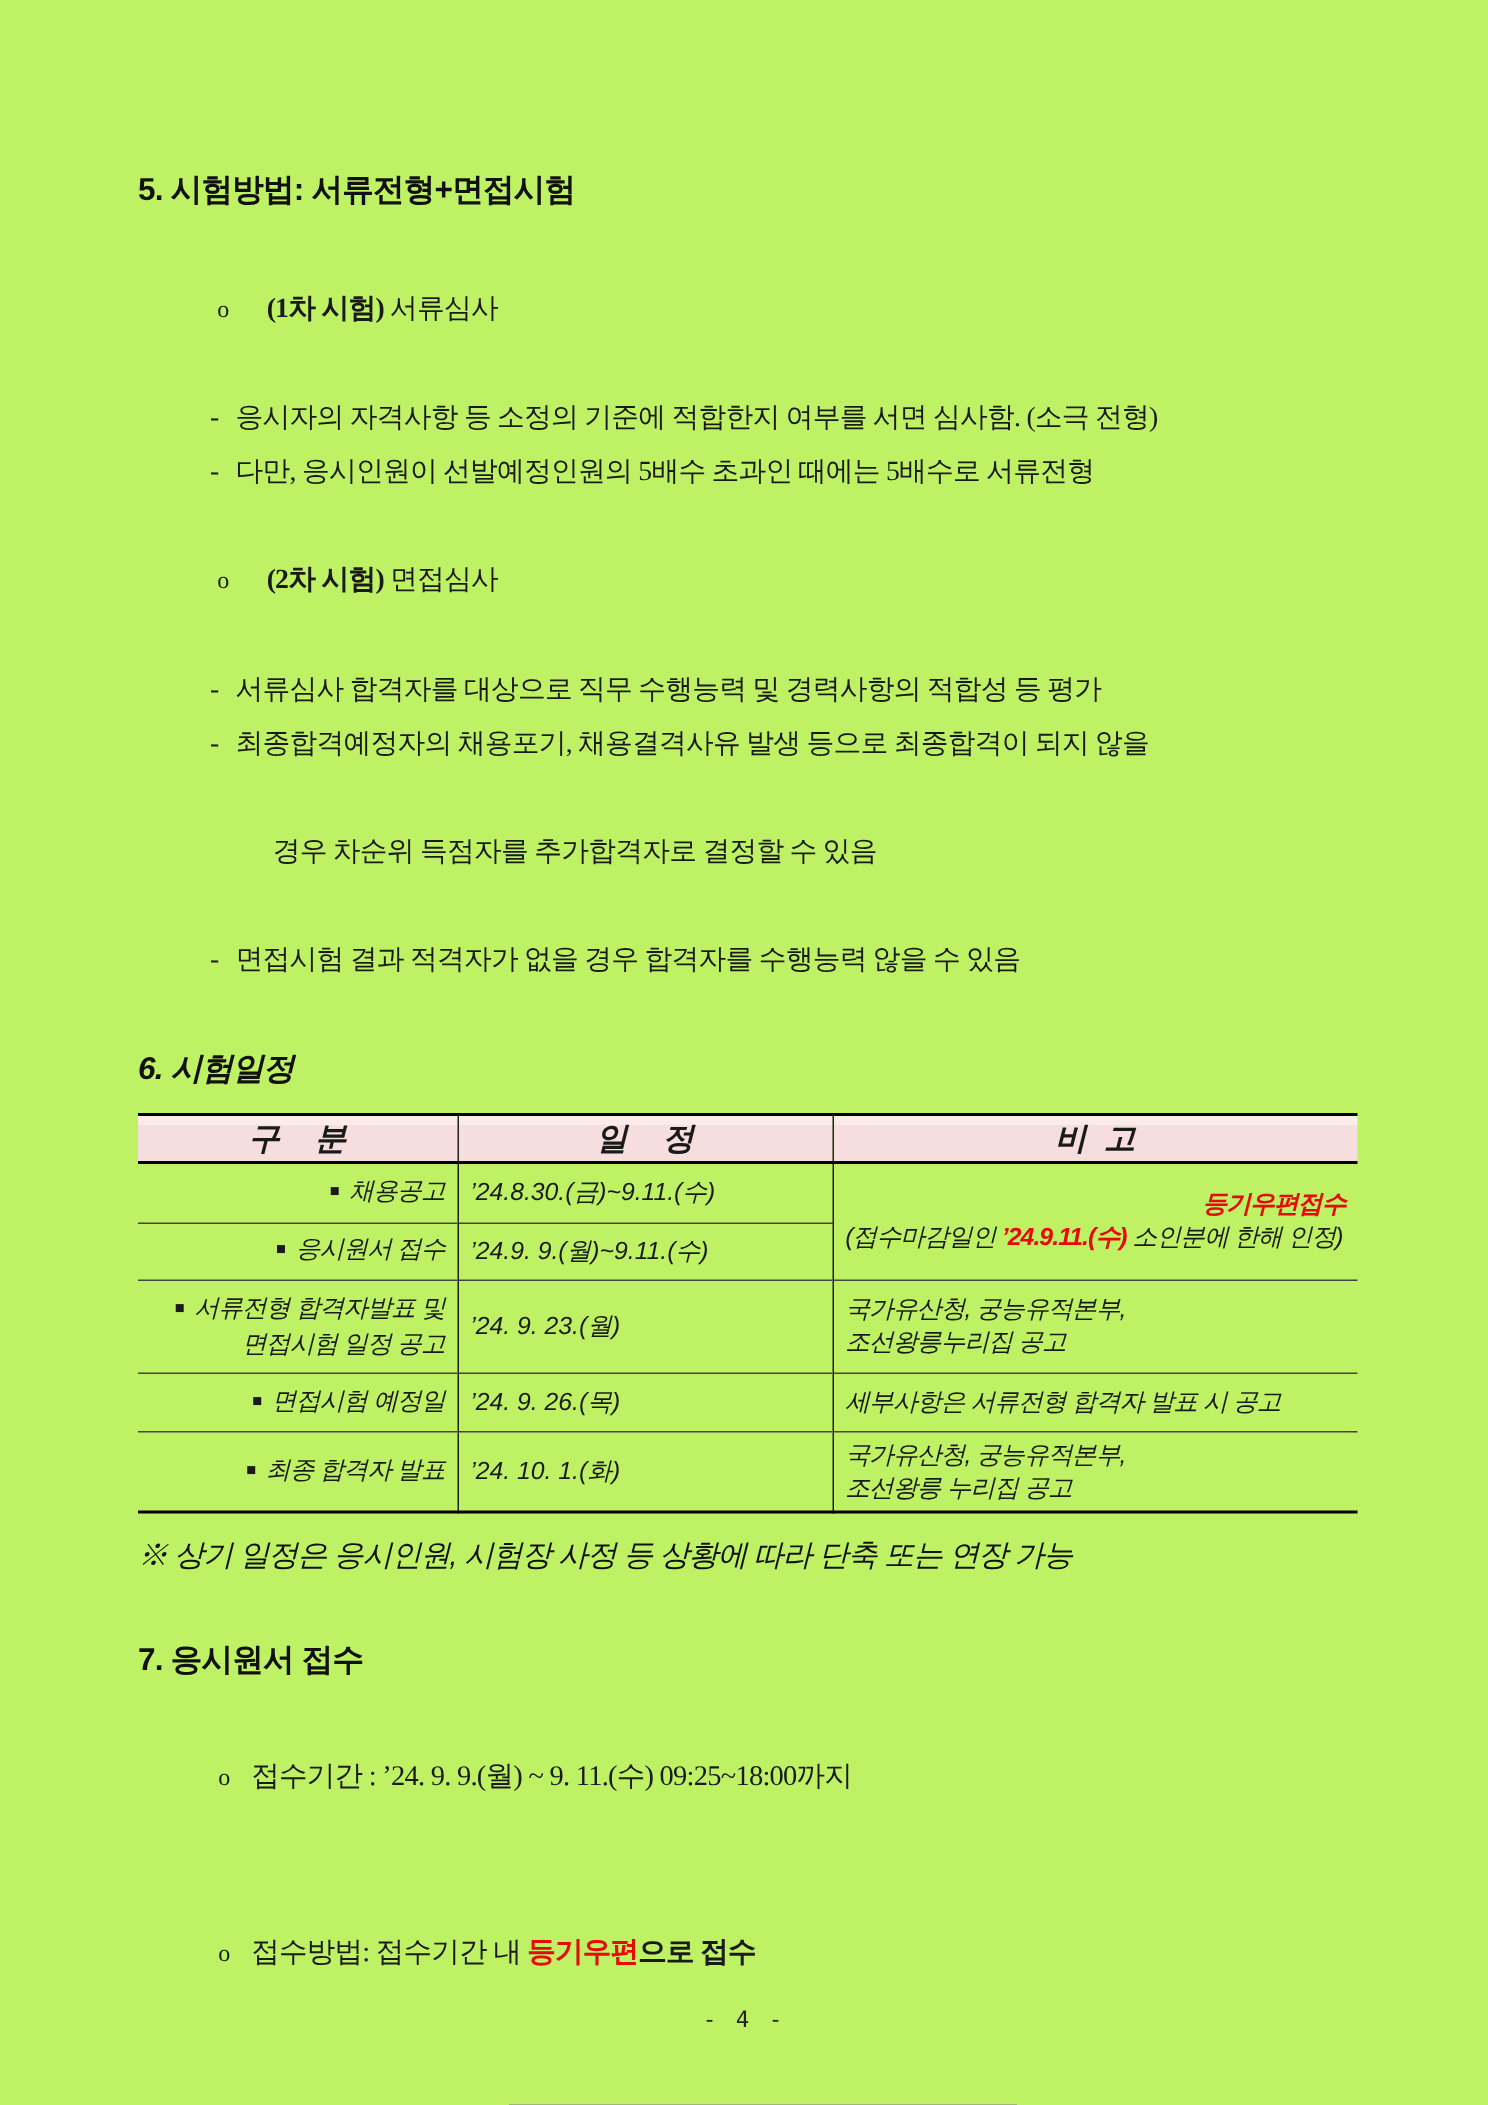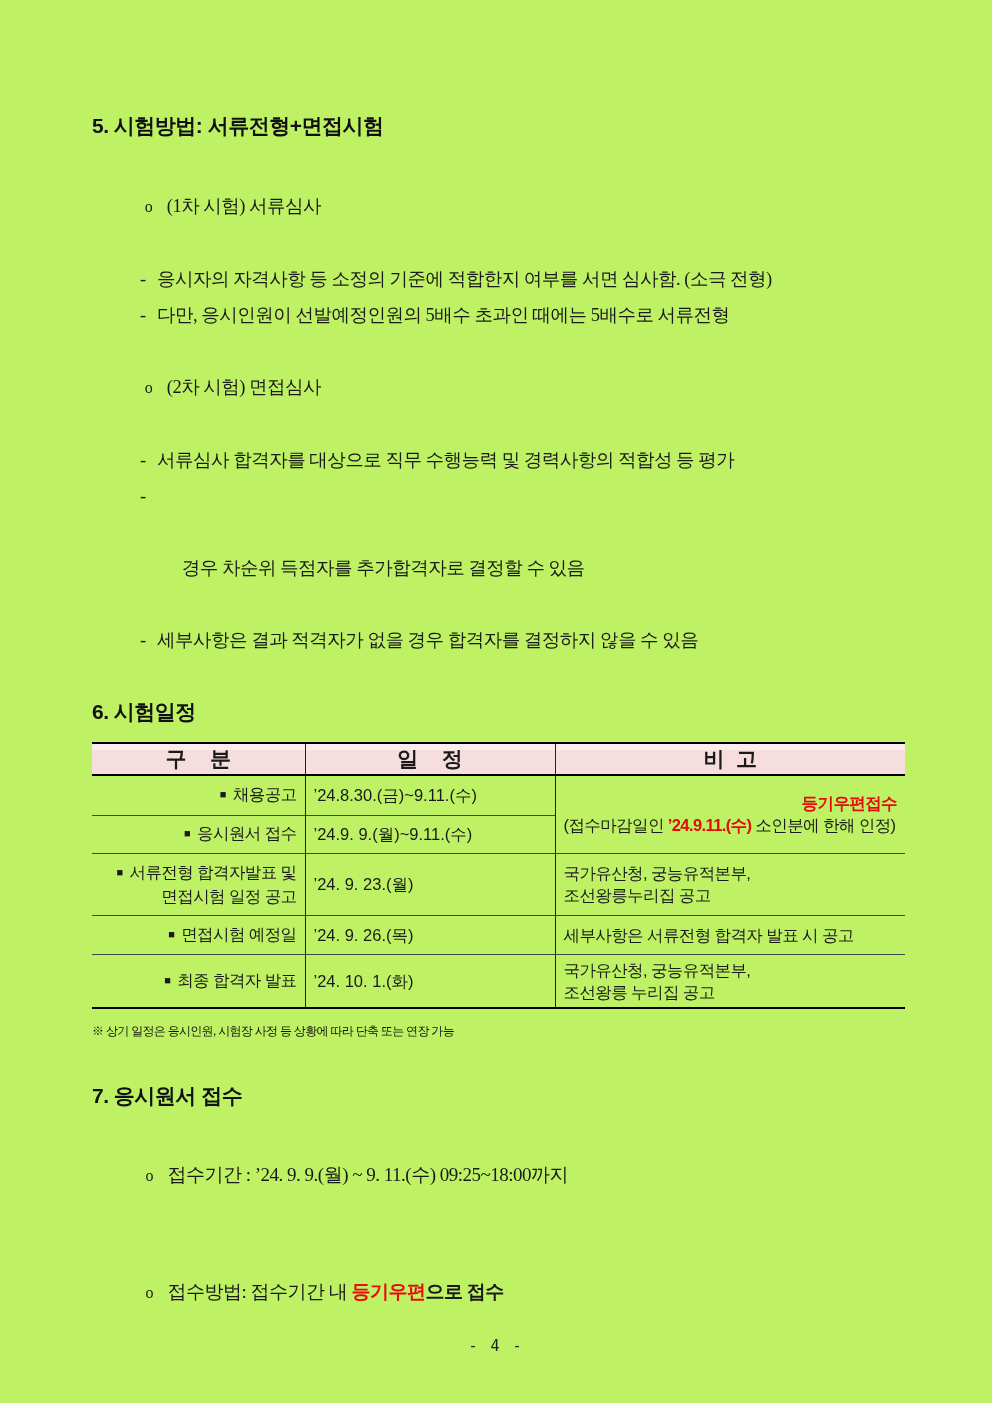--- a/index.html
+++ b/index.html
@@ -14,26 +14,26 @@
   
   .h-num {
     font-family:"Liberation Sans", sans-serif;
     font-weight:bold; font-size:21px; letter-spacing:-0.5px; color:#111;
   }
   
   .s5 .h-num { margin-bottom:12px; }
   .line { font-size:18.5px; line-height:36px; letter-spacing:-0.5px; white-space:pre-wrap; }
   .lvl1 { margin-left:28px; }
   .lvl1 .m1 { display:inline-block; width:22px; font-size:16px; }
-  .lvl1 .strong { font-weight:normal; }
+  .lvl1 .strong { font-weight:bold;margin-left:11px; }
   .lvl2 { margin-left:48px; display:flex; }
   .lvl2 .m2 { display:inline-block; width:17px; flex:0 0 17px; }
   .lvl2c { margin-left:65px; }
   
-  .s6 { margin-top:40px; }
+  .s6 { margin-top:40px;font-style:italic; }
   .s6 .h-num { margin-bottom:16px; }
   table.sched {
     width:813px; border-collapse:collapse; table-layout:fixed;
     font-family:"Liberation Sans", sans-serif; font-size:16.5px; letter-spacing:-0.6px;
     border-top:2.5px solid #000; border-bottom:2px solid #000;
   }
   table.sched col.c1 { width:213px; }
   table.sched col.c2 { width:250px; }
   table.sched col.c3 { width:350px; }
   table.sched th {
@@ -46,21 +46,21 @@
   table.sched td { border-top:1px solid #444; padding:4px 8px; line-height:22px; vertical-align:middle; }
   table.sched td.lab { text-align:right; }
   table.sched td.lab .sq { font-size:11px; margin-right:7px; position:relative; top:-2px; }
   table.sched td.lab .sq2 { padding-left:20px; display:block; }
   table.sched td.mid { text-align:left; letter-spacing:0; }
   table.sched td.note { text-align:left; }
   tr.r1 { height:40px; } tr.r2 { height:38px; } tr.r3 { height:62px; }
   tr.r4 { height:39px; } tr.r5 { height:50px; }
   .red { color:#e60a0a; }
   .bold { font-weight:bold;text-align:right; }
-  .tblnote { margin-top:14px; font-family:"Liberation Sans", sans-serif; font-size:12px; letter-spacing:-0.7px; color:#111; white-space:pre-wrap; }
+  .tblnote { margin-top:14px; font-family:"Liberation Sans", sans-serif; font-size:20px; letter-spacing:-0.7px; color:#111; white-space:pre-wrap; }
   
   .s7 { margin-top:42px; }
   .s7 .h-num { margin-bottom:14px; }
   .s7line { font-size:19px; letter-spacing:-0.5px; line-height:34px; white-space:pre-wrap; }
   .gap1 { margin-top:14px; }
   .footer {
     position:absolute; bottom:48px; left:0; width:100%;
     text-align:center; font-family:"DejaVu Sans Mono", monospace;
     font-size:15px; color:#222; letter-spacing:2px;
   }
@@ -83,27 +83,27 @@
       <span class="m2">-</span><span>다만, 응시인원이 선발예정인원의 5배수 초과인 때에는 5배수로 서류전형</span>
     </div>
 
     <div class="line lvl1">
       <span class="m1">o</span><span class="strong">(2차 시험)</span><span> 면접심사</span>
     </div>
     <div class="line lvl2">
       <span class="m2">-</span><span>서류심사 합격자를 대상으로 직무 수행능력 및 경력사항의 적합성 등 평가</span>
     </div>
     <div class="line lvl2">
-      <span class="m2">-</span>
+      <span class="m2">-</span><span>최종합격예정자의 채용포기, 채용결격사유 발생 등으로 최종합격이 되지 않을</span>
     </div>
     <div class="line lvl2c">
       <span>경우 차순위 득점자를 추가합격자로 결정할 수 있음</span>
     </div>
     <div class="line lvl2">
-      <span class="m2">-</span><span>세부사항은 결과 적격자가 없을 경우 합격자를 결정하지 않을 수 있음</span>
+      <span class="m2">-</span><span>면접시험 결과 적격자가 없을 경우 합격자를 수행능력 않을 수 있음</span>
     </div>
   </section>
 
   <section class="s6">
     <div class="h-num">6. 시험일정</div>
 
     <table class="sched">
       <colgroup>
           <col class="c1">
           <col class="c2">

